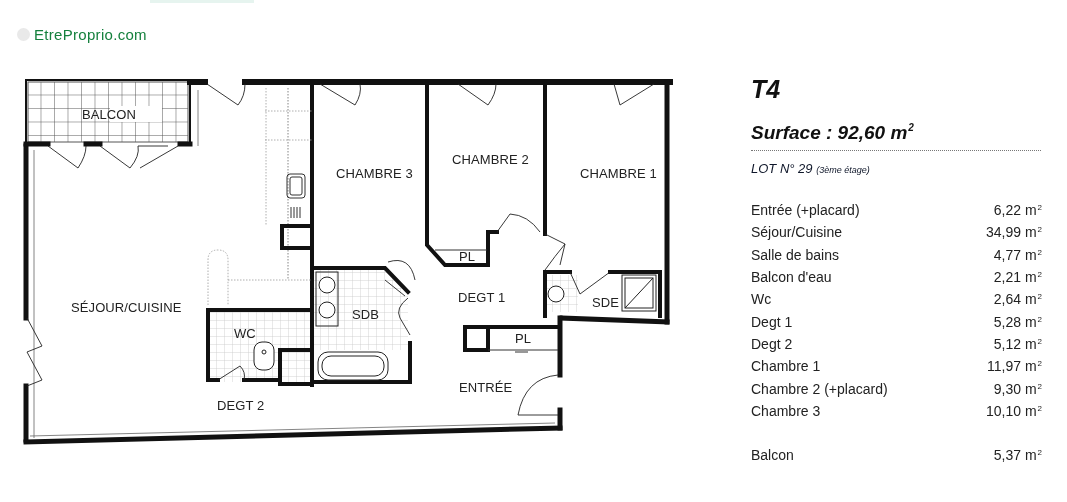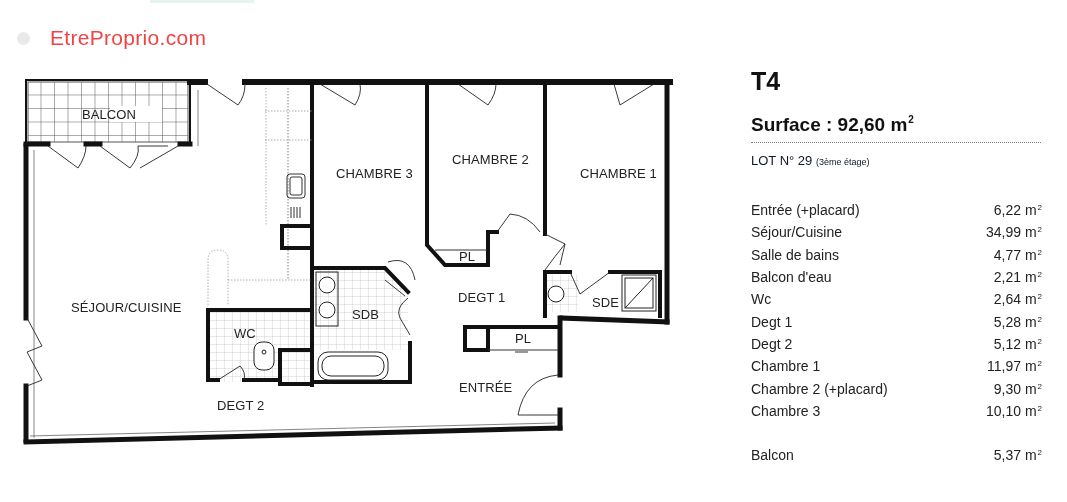--- a/index.html
+++ b/index.html
@@ -1,27 +1,27 @@
 <!DOCTYPE html>
 <html><head>
 <meta charset="utf-8">
 <style>
   html, body { margin: 0; padding: 0; background: #ffffff; }
   body { width: 1067px; height: 502px; position: relative; overflow: hidden;
          font-family: "Liberation Sans", "DejaVu Sans", sans-serif; color: #1a1a1a; }
-  .watermark { position: absolute; left: 17px; top: 26px; font-size: 21px; color: #ef4444;
-               letter-spacing: 0.3px; display: flex; align-items: center; gap: 20px; }
+  .watermark { position: absolute; left: 17px; top: 26px; font-size: 15px; color: #15803d;
+               letter-spacing: 0.3px; display: flex; align-items: center; gap: 4px; }
   .watermark .wm-circle { width: 13px; height: 13px; border-radius: 50%; background: #e9e9e9; display: inline-block; }
   .top-strip { position: absolute; left: 150px; top: 0; width: 104px; height: 3px; background: #e6f4ef; }
 
   .plan { position: absolute; left: 0; top: 0; width: 700px; height: 502px; }
   .plan svg { width: 700px; height: 502px; display: block; }
   .room-label { position: absolute; font-size: 13px; color: #222; white-space: nowrap; letter-spacing: 0.1px; }
 
-  .info { position: absolute; left: 751px; top: 68px; width: 292px; }
+  .info { position: absolute; left: 751px; top: 76px; width: 292px; font-style: italic; }
   .info .type { font-size: 25px; font-weight: bold; line-height: 26px; color: #111; }
   .info .surface { font-size: 19px; font-weight: bold; margin-top: 20px; color: #111; display: flex; align-items: flex-start; }
   .info .surface sup { font-size: 10px; margin-left: 1px; }
   .info .dots { border-bottom: 1px dotted #777; margin-top: 6px; width: 290px; }
   .info .lot { font-size: 13px; margin-top: 10px; color: #0f172a; }
   .info .lot small { font-size: 9px; }
   .rooms { position: absolute; left: 751px; top: 199px; width: 291px; }
   .room-row { display: flex; justify-content: space-between; font-size: 14px; height: 22.3px; align-items: center; color: #222; }
   .room-row small { font-size: 14px; }
   .room-row .val sup { font-size: 8px; vertical-align: 5px; margin-left: 1px; }

